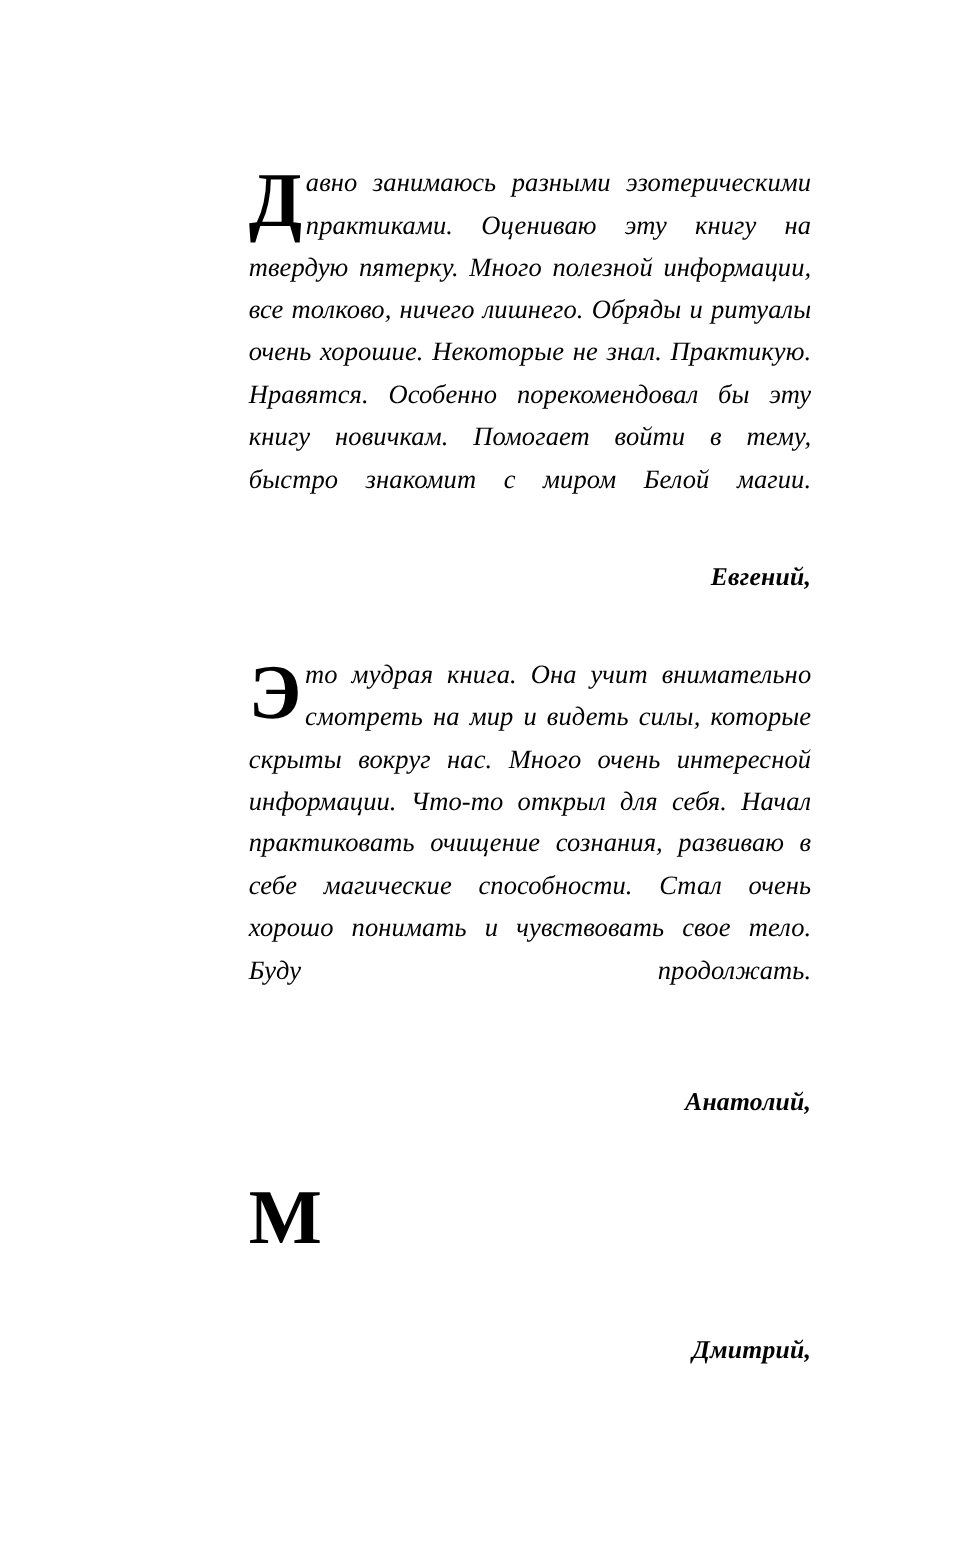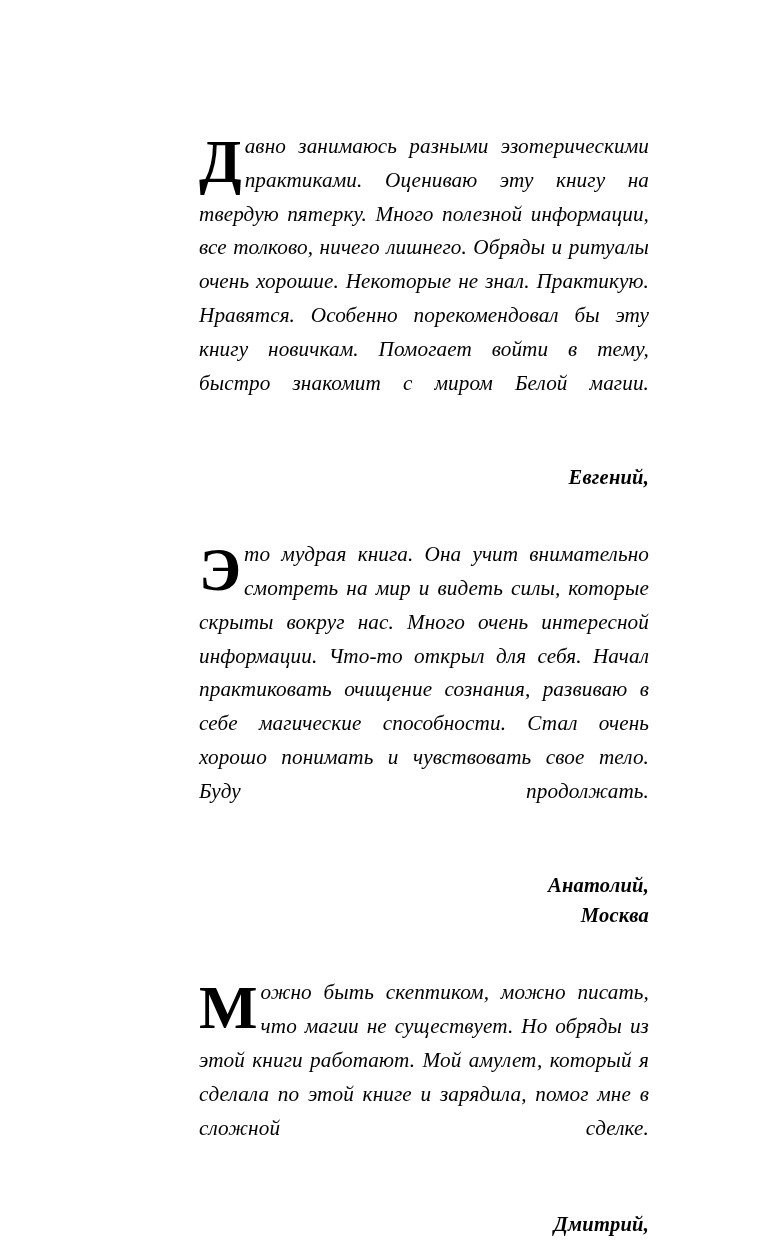--- a/index.html
+++ b/index.html
@@ -81,49 +81,48 @@
     font-size: 20.5px;
     line-height: 30px;
     letter-spacing: 0.2px;
   }
 
   .signature-line {
     display: block;
   }
 
   
-  .t-1 .testimonial-signature { margin-top: 28px; }
+  .t-1 .testimonial-signature { margin-top: 13px; }
   .t-2 { margin-top: 68px; }
-  .t-2 .testimonial-signature { margin-top: 28px; }
+  .t-2 .testimonial-signature { margin-top: 40px; }
   .t-3 { margin-top: 68px; }
   .t-3 .testimonial-signature { margin-top: 30px; }
 </style>
 </head>
 <body>
 
 <div class="page">
   <div class="content-column">
 
     <section class="testimonial t-1">
       <p class="testimonial-body"><span class="dropcap">Д</span><span>авно занимаюсь разными эзотери­ческими практиками. Оцениваю эту книгу на твердую пятерку. Много полез­ной информации, все толково, ничего лиш­него. Обряды и ритуалы очень хорошие. Некоторые не знал. Практикую. Нравятся. Особенно порекомендовал бы эту книгу но­вичкам. Помогает войти в тему, быстро знакомит с миром Белой магии.</span></p>
       <div class="testimonial-signature">
         <span class="signature-line">Евгений,</span>
       </div>
     </section>
 
     <section class="testimonial t-2">
       <p class="testimonial-body"><span class="dropcap">Э</span><span>то мудрая книга. Она учит вниматель­но смотреть на мир и видеть силы, ко­торые скрыты вокруг нас. Много очень ин­тересной информации. Что-то открыл для себя. Начал практиковать очищение созна­ния, развиваю в себе магические способно­сти. Стал очень хорошо понимать и чув­ствовать свое тело. Буду продолжать.</span></p>
       <div class="testimonial-signature">
         <span class="signature-line">Анатолий,</span>
-        <span class="signature-line">Москва</span>
       </div>
     </section>
 
     <section class="testimonial t-3">
-      <p class="testimonial-body"><span class="dropcap">М</span><span>ожно быть скептиком, можно писать, что магии не существует. Но обряды из этой книги работают. Мой амулет, ко­торый я сделала по этой книге и зарядила, помог мне в сложной сделке.</span></p>
+      <p class="testimonial-body"><span class="dropcap">М</span></p>
       <div class="testimonial-signature">
         <span class="signature-line">Дмитрий,</span>
 
       </div>
     </section>
 
   </div>
 </div>
 
 </body></html>

